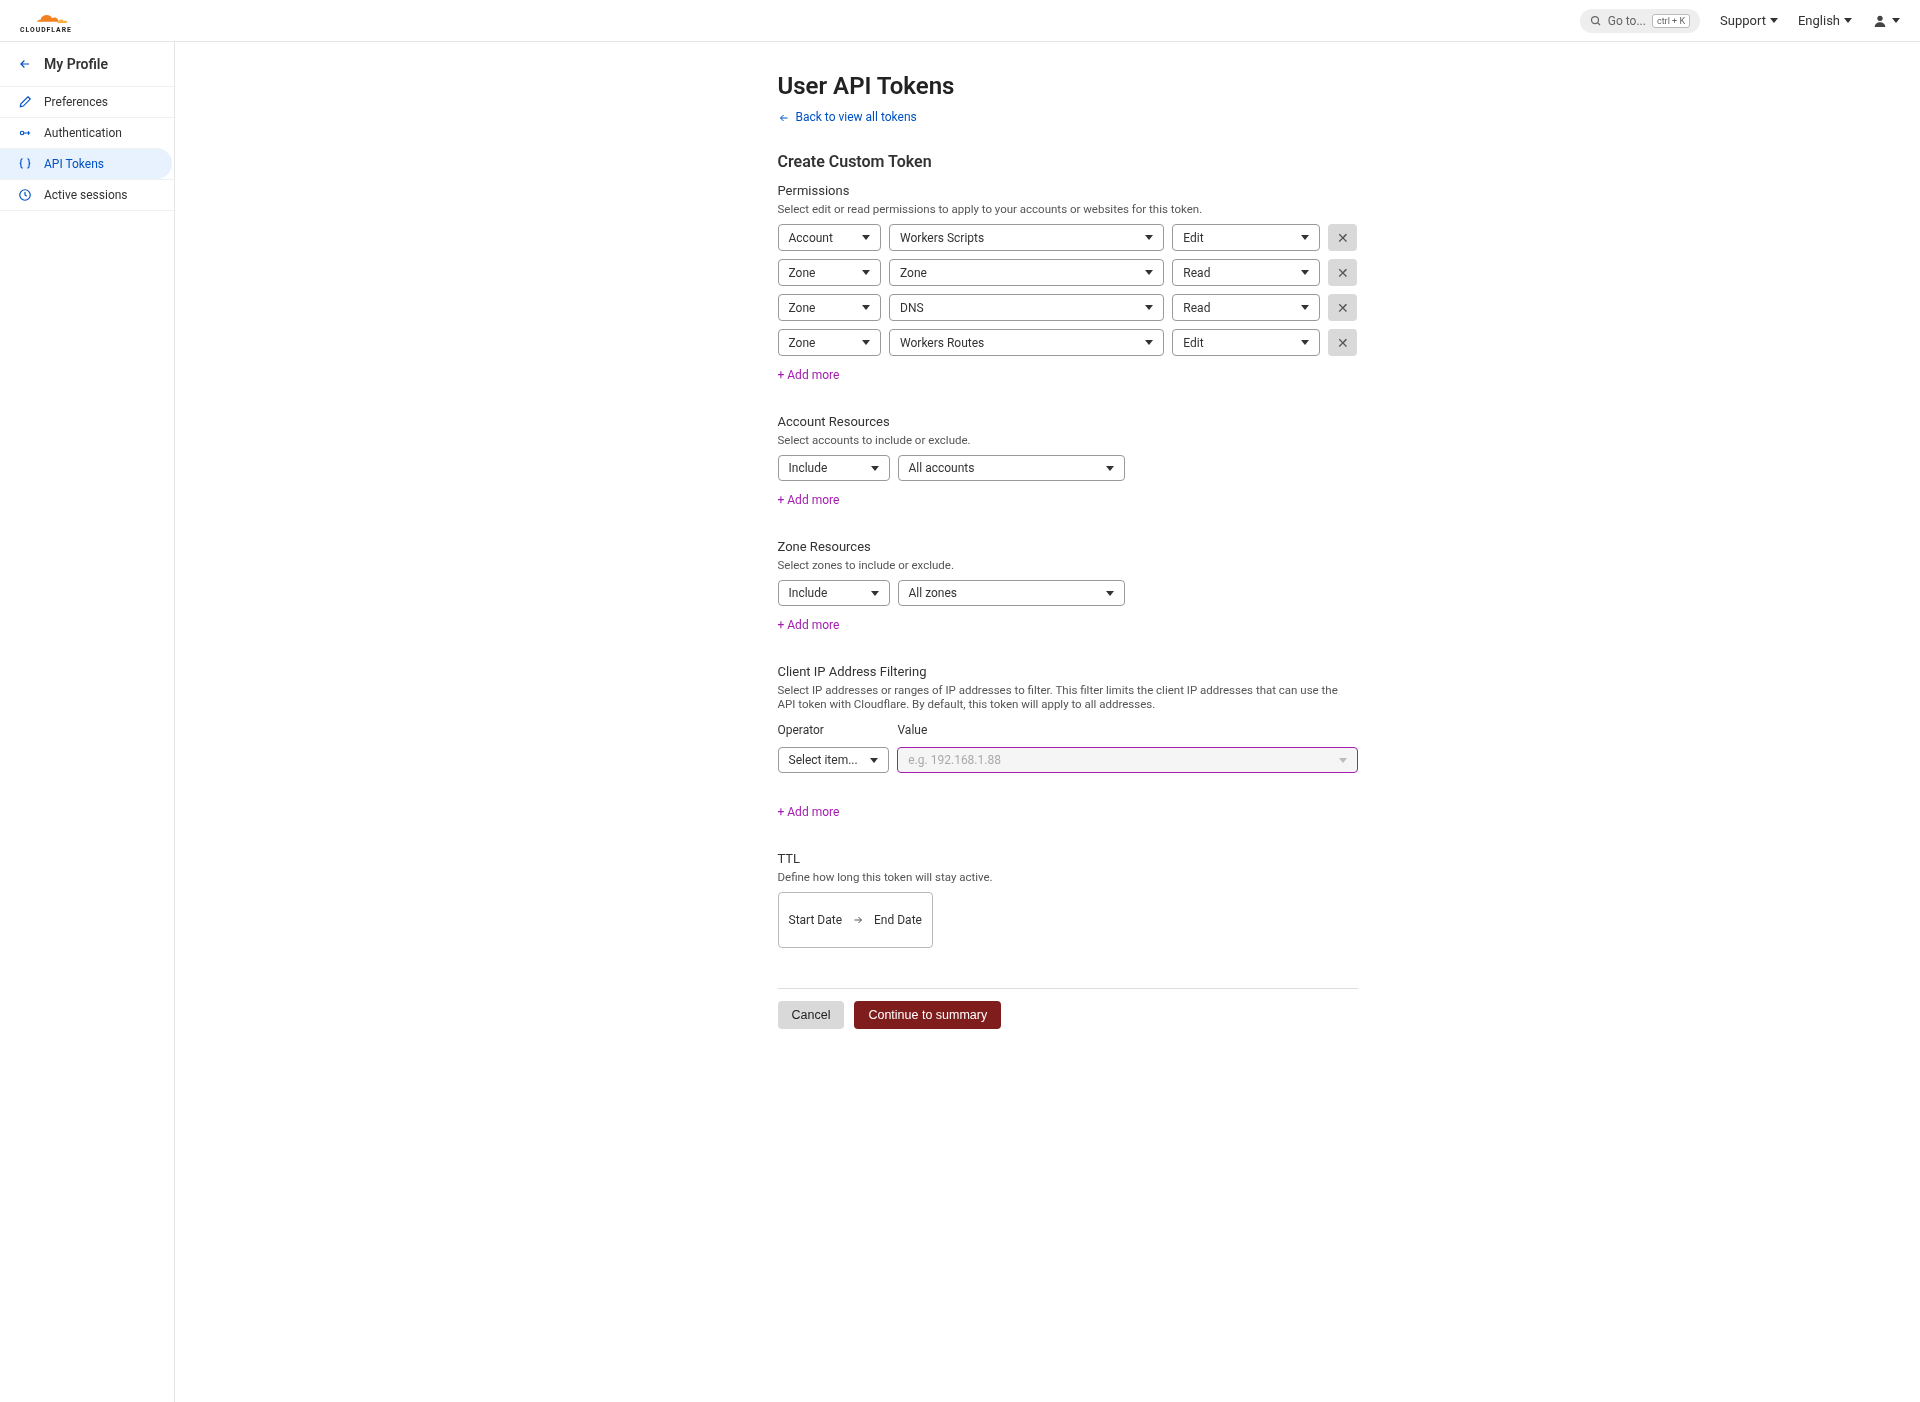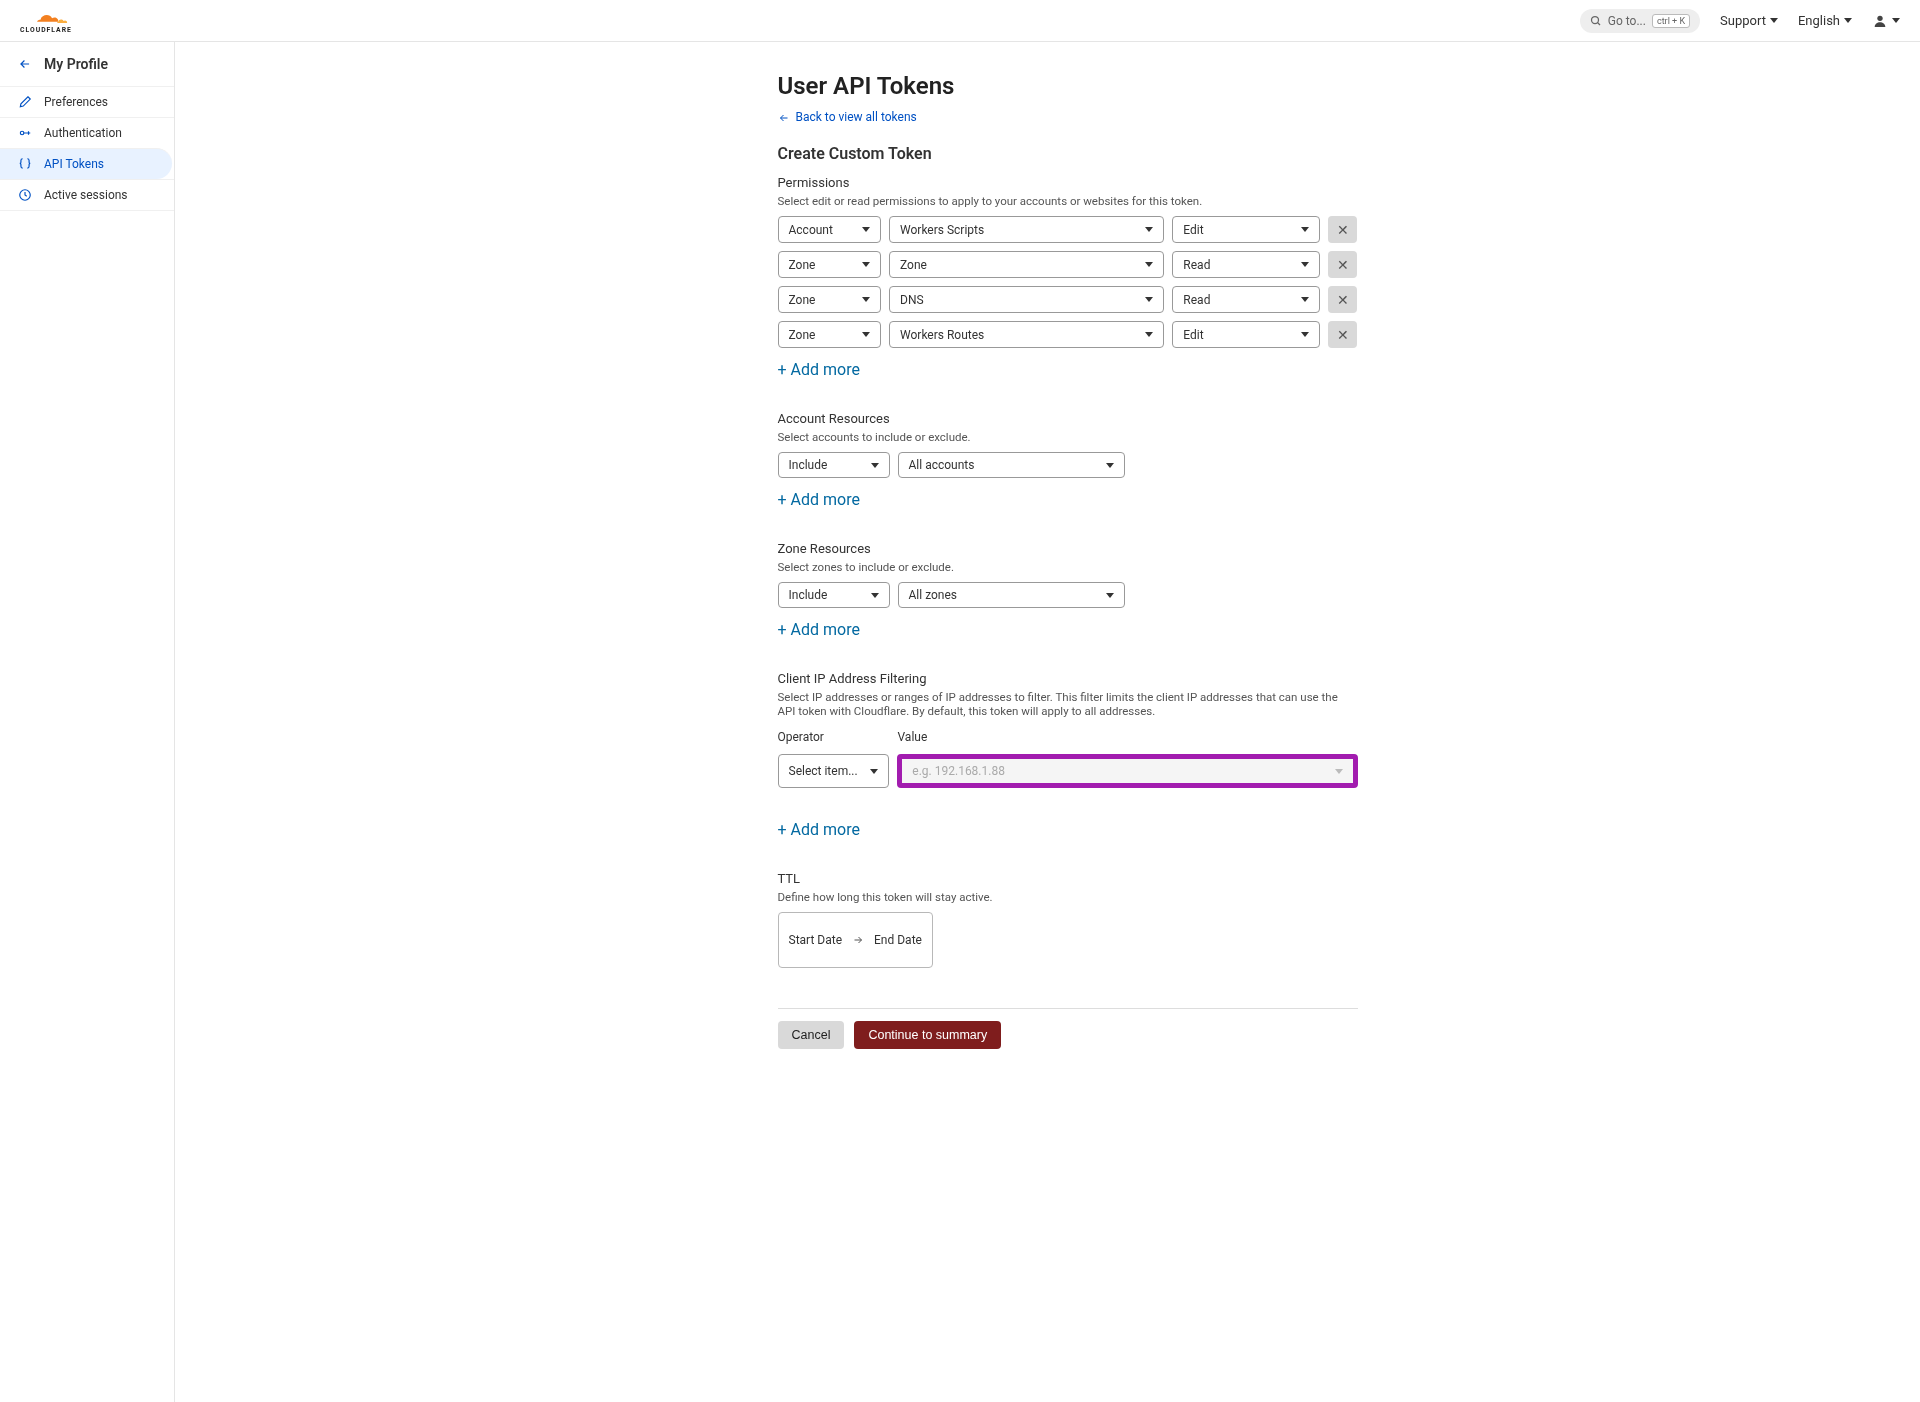--- a/index.html
+++ b/index.html
@@ -13,41 +13,41 @@
 .header-link { display: flex; align-items: center; gap: 4px; font-size: 13px; color: #333; cursor: pointer; }
 .container { display: flex; }
 .sidebar { width: 175px; border-right: 1px solid #e5e5e5; min-height: calc(100vh - 42px); }
 .sidebar-header { display: flex; align-items: center; gap: 12px; padding: 14px 18px; font-size: 14px; font-weight: 600; }
 .sidebar-item { display: flex; align-items: center; gap: 12px; padding: 8px 18px; font-size: 12px; color: #333; cursor: pointer; border-top: 1px solid #f0f0f0; }
 .sidebar-item.active { background: #e8f2ff; color: #0051c3; border-radius: 0 18px 18px 0; margin-right: 2px; text-align: right; }
 .sidebar-item .icon { width: 14px; height: 14px; display: flex; align-items: center; color: #0051c3; }
 .main { flex: 1; padding: 30px 0 60px; max-width: 970px; margin: 0 auto; width: 100%; padding-left: 215px; padding-right: 40px; }
 .main-inner { max-width: 580px; }
 .page-title { font-size: 24px; font-weight: 600; color: #222; margin-bottom: 10px; }
-.back-link { display: flex; align-items: flex-end; gap: 6px; color: #0051c3; font-size: 12px; margin-bottom: 20px; cursor: pointer; }
+.back-link { display: flex; align-items: flex-end; gap: 6px; color: #0051c3; font-size: 12px; margin-bottom: 28px; cursor: pointer; }
 .section-title { font-size: 16px; font-weight: 600; margin-bottom: 12px; color: #333; }
 .field-label { font-size: 13px; color: #333; margin-bottom: 4px; display: block; }
 .field-hint { font-size: 11.5px; color: #555; margin-bottom: 8px; }
 .input { border: 1px solid #b8b8b8; border-radius: 4px; padding: 6px 10px; font-size: 12px; width: 285px; }
 .section { margin-bottom: 32px; }
 .perm-row { display: flex; gap: 8px; margin-bottom: 8px; }
 .select { border: 1px solid #999; border-radius: 4px; padding: 5px 10px; font-size: 12px; background: #fff; display: flex; align-items: center; justify-content: space-between; cursor: pointer; }
 .sel-scope { width: 105px; }
 .sel-resource { width: 280px; }
 .sel-access { width: 150px; }
 .sel-include { width: 112px; }
 .sel-accounts { width: 227px; }
 .sel-op { width: 112px; }
 .sel-ip { width: 461px; }
 .remove-btn { width: 30px; height: 27px; background: #d9d9d9; border: none; border-radius: 4px; display: flex; align-items: center; justify-content: center; cursor: pointer; }
-.add-more { color: #0369a1; font-size: 16px; margin-top: 4px; cursor: pointer; display: inline-block; }
+.add-more { color: #a21caf; font-size: 12px; margin-top: 4px; cursor: pointer; display: inline-block; }
 .ip-label { font-size: 12px; color: #333; margin-bottom: 6px; }
 .ip-row-labels { display: flex; gap: 8px; margin-bottom: 4px; }
 .ip-row-labels .op-label { width: 112px; }
-.disabled-input { border: 5px solid #a21caf; background: #f5f5f5; color: #aaa; border-radius: 4px; padding: 5px 10px; font-size: 12px; display: flex; align-items: center; justify-content: space-between; }
+.disabled-input { border: 1px solid #a21caf; background: #f5f5f5; color: #aaa; border-radius: 4px; padding: 5px 10px; font-size: 12px; display: flex; align-items: center; justify-content: space-between; }
 .ttl-box { border: 1px solid #b8b8b8; border-radius: 4px; padding: 20px 10px; font-size: 12px; display: inline-flex; align-items: center; gap: 10px; }
 .footer-divider { margin-top: 40px; border-top: 1px solid #ddd; padding-top: 12px; display: flex; gap: 10px; }
 .btn { border-radius: 4px; padding: 7px 14px; font-size: 12.5px; cursor: pointer; border: none; }
 .btn-cancel { background: #d9d9d9; color: #222; }
 .btn-primary { background: #7f1d1d; color: #fff; }
 .caret-down { border-left: 4px solid transparent; border-right: 4px solid transparent; border-top: 5px solid #333; display: inline-block; }
 .x-icon { font-size: 14px; color: #555; line-height: 1; }
 </style>
 </head>
 <body>

